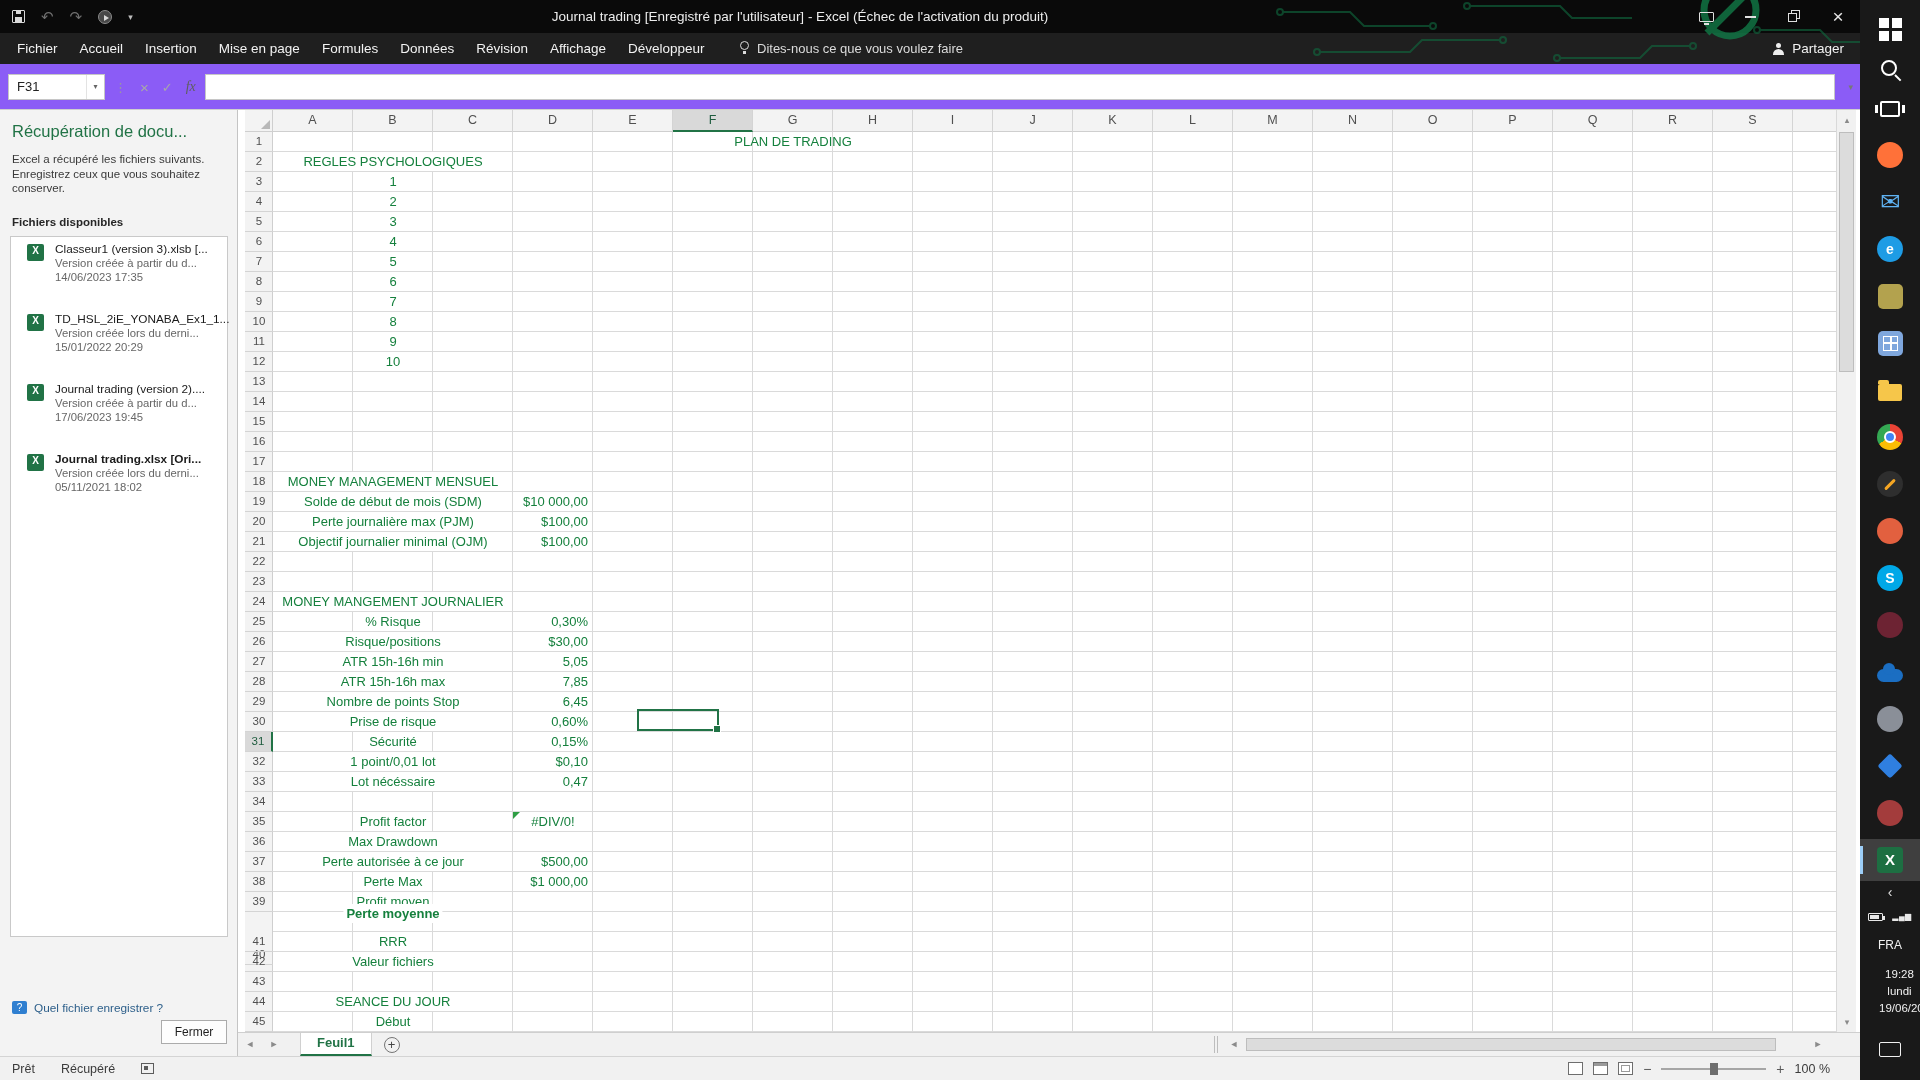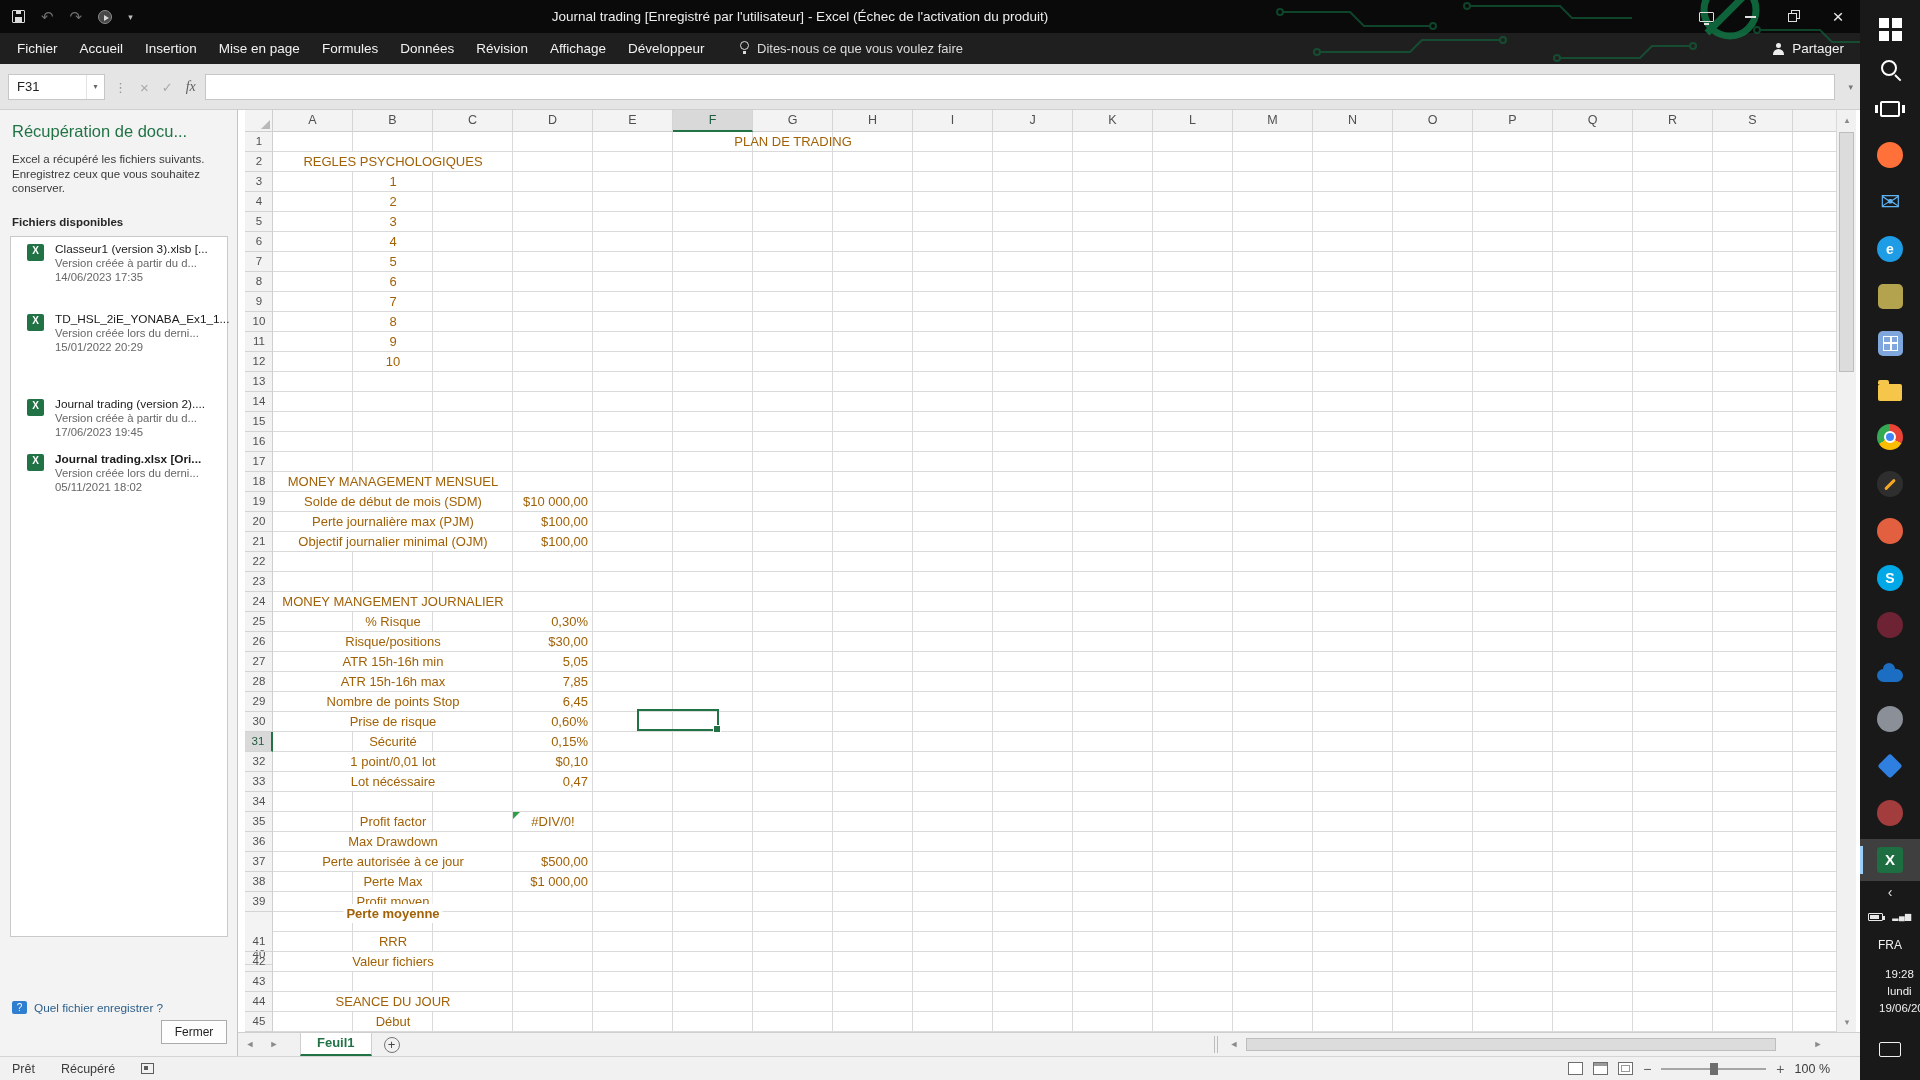--- a/index.html
+++ b/index.html
@@ -37,21 +37,21 @@
   #tellme{position:absolute;left:740px;top:0;height:31px;display:flex;align-items:center;gap:8px;color:#dcdcdc;font-size:13px;z-index:3;}
   .bulb{width:9px;height:9px;border:1.5px solid #dcdcdc;border-radius:50%;position:relative;display:inline-block;margin-top:-6px;}
   .bulb::after{content:"";position:absolute;left:2px;top:9px;width:3px;height:3px;background:#dcdcdc;}
   #share-btn{position:absolute;right:16px;top:0;height:31px;display:flex;align-items:center;gap:7px;color:#f2f2f2;font-size:13.5px;z-index:3;}
   .person{position:relative;width:13px;height:12px;display:inline-block;}
   .person::before{content:"";position:absolute;left:4px;top:0;width:5px;height:5px;border-radius:50%;background:#ededed;}
   .person::after{content:"";position:absolute;left:1px;bottom:0;width:11px;height:6px;border-radius:6px 6px 0 0;background:#ededed;}
   #top-decor{position:absolute;left:1260px;top:0;width:600px;height:64px;z-index:2;pointer-events:none;}
 
   
-  #formula-row{position:absolute;left:0;top:64px;width:1860px;height:46px;background:#e5e5e5;border-bottom:1px solid #cfcfcf;}
+  #formula-row{position:absolute;left:0;top:64px;width:1860px;height:46px;background:#8b5cf6;border-bottom:1px solid #cfcfcf;}
   .namebox{position:absolute;left:8px;top:10px;width:97px;height:26px;background:#fff;border:1px solid #c6c6c6;font-size:13px;color:#222;line-height:24px;padding-left:8px;}
   .namebox .dd{position:absolute;right:0;top:0;width:18px;height:24px;border-left:1px solid #e3e3e3;color:#666;font-size:8px;text-align:center;line-height:24px;}
   .namebox .dd::before{content:"\25BE";}
   .fx-buttons{position:absolute;left:114px;top:10px;height:26px;display:flex;align-items:center;gap:13px;}
   .g-dots{color:#9a9a9a;font-size:13px;} .g-dots::before{content:"\22EE";}
   .btn-cancel{color:#a8a8a8;font-size:15px;} .btn-cancel::before{content:"\00D7";}
   .btn-enter{color:#a8a8a8;font-size:13px;} .btn-enter::before{content:"\2713";}
   .btn-fx{color:#5f5f5f;font-size:14px;font-style:italic;font-family:"Liberation Serif",serif;}
   .btn-fx::before{content:"fx";}
   .formula-input{position:absolute;left:205px;top:10px;width:1630px;height:26px;background:#fff;border:1px solid #c6c6c6;font-size:13px;line-height:24px;padding:0 6px;color:#222;}
@@ -67,21 +67,21 @@
   .col-h.sel{background:#d9d9d9;border-bottom:2px solid var(--accent,#217346);color:#1e5c3e;}
   .col-h.filler{border-right:none;}
   #row-headers{position:absolute;left:7px;top:22px;width:28px;height:900px;background:#f3f3f3;border-right:1px solid #cfcfcf;}
   .row-h{position:absolute;left:0;width:28px;border-bottom:1px solid #d4d4d4;text-align:center;font-size:11.5px;color:#505050;line-height:19px;}
   .row-h.sel{background:#d9d9d9;border-right:2px solid var(--accent,#217346);color:#1e5c3e;}
   #grid-bg{position:absolute;left:35px;top:22px;width:1563px;height:900px;
     background-image:
       repeating-linear-gradient(to right,transparent 0,transparent 79px,#dadada 79px,#dadada 80px),
       repeating-linear-gradient(to bottom,transparent 0,transparent 19px,#dadada 19px,#dadada 20px);}
   #cells-layer{position:absolute;left:35px;top:22px;width:1563px;height:900px;}
-  .cell{position:absolute;height:19px;line-height:19px;font-size:13px;color:#a16207;white-space:nowrap;}
+  .cell{position:absolute;height:19px;line-height:19px;font-size:13px;color:#15803d;white-space:nowrap;}
   .cell.center{transform:translateX(-50%);background:#fff;padding:0 3px;text-align:center;}
   .cell.right{text-align:right;padding-right:5px;}
   .cell.merged{text-align:center;}
   .err-ind{position:absolute;width:0;height:0;border-right:7px solid transparent;border-top:7px solid #2f9e44;z-index:4;}
   #selection-box{position:absolute;border:2px solid var(--accent,#217346);z-index:6;}
   #selection-box::after{content:"";position:absolute;right:-4px;bottom:-4px;width:6px;height:6px;background:var(--accent,#217346);border:1px solid #fff;}
   #v-scroll{position:absolute;left:1598px;top:0;width:20px;height:922px;background:#f1f1f1;border-left:1px solid #d9d9d9;}
   .v-up,.v-down{position:absolute;left:0;width:20px;height:20px;text-align:center;color:#8a8a8a;font-size:9px;line-height:20px;}
   .v-up{top:0;} .v-up::before{content:"\25B4";}
   .v-down{bottom:0;} .v-down::before{content:"\25BE";}
@@ -411,21 +411,21 @@
           <div class="l1">Classeur1 (version 3).xlsb  [...</div>
           <div class="l2">Version créée à partir du d...</div>
           <div class="l3">14/06/2023 17:35</div>
         </div>
         <div class="rp-item" style="top: 75px;">
           <span class="xl-ic"></span>
           <div class="l1">TD_HSL_2iE_YONABA_Ex1_1...</div>
           <div class="l2">Version créée lors du derni...</div>
           <div class="l3">15/01/2022 20:29</div>
         </div>
-        <div class="rp-item" style="top: 160px;">
+        <div class="rp-item" style="top: 145px;">
           <span class="xl-ic"></span>
           <div class="l1">Journal trading (version 2)....</div>
           <div class="l2">Version créée à partir du d...</div>
           <div class="l3">17/06/2023 19:45</div>
         </div>
         <div class="rp-item" style="top: 215px;">
           <span class="xl-ic"></span>
           <div class="l1 bold">Journal trading.xlsx  [Ori...</div>
           <div class="l2">Version créée lors du derni...</div>
           <div class="l3">05/11/2021 18:02</div>

